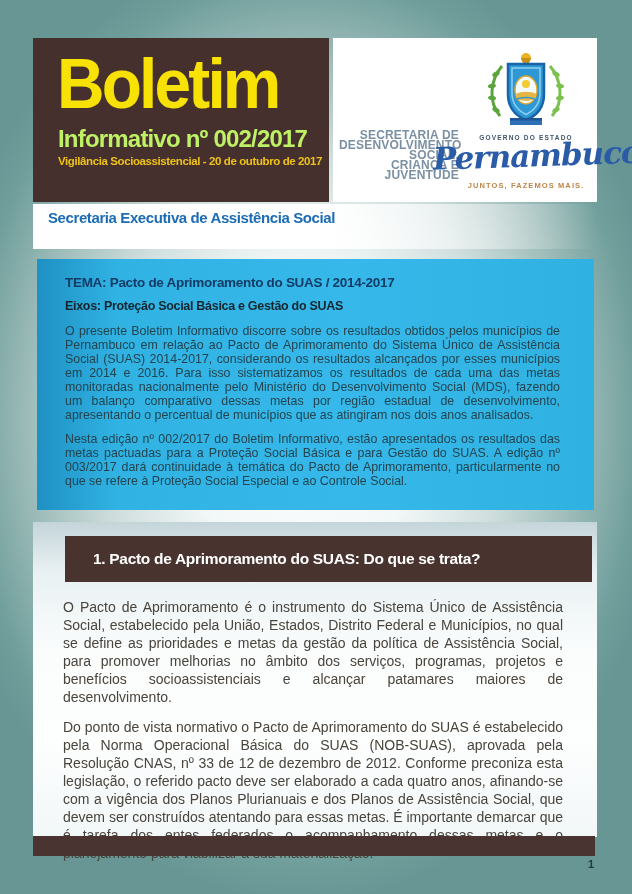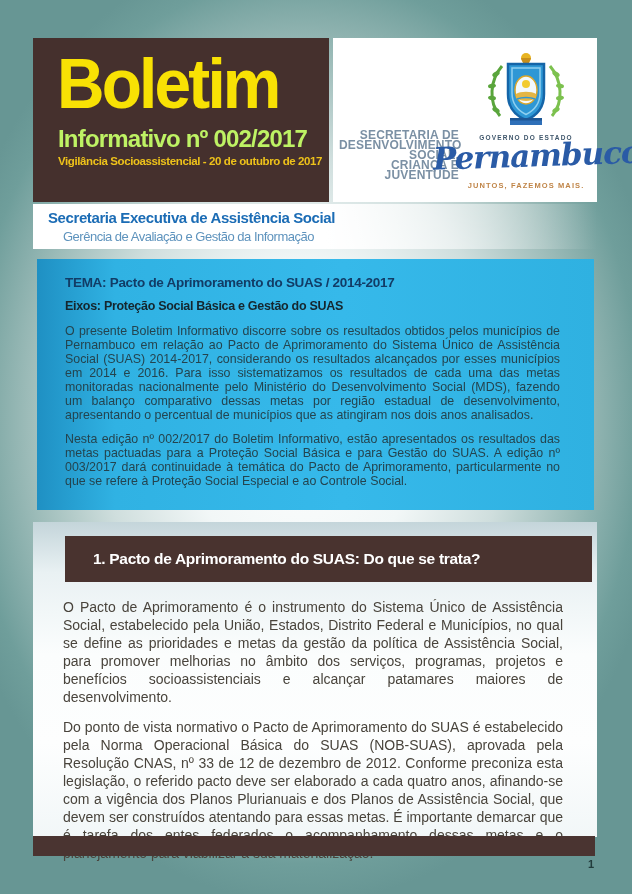--- a/index.html
+++ b/index.html
@@ -139,21 +139,20 @@
         <path d="M30,68 L62,68 L62,70.5 L30,70.5 Z" fill="#1d5694"></path>
       </svg>
     </div>
     <div class="gov-label">GOVERNO DO ESTADO</div>
     <div class="state-word">Pernambuco</div>
     <div class="motto">JUNTOS, FAZEMOS MAIS.</div>
   </div>
 
   <div class="dept">
     <div class="d-title">Secretaria Executiva de Assistência Social</div>
-    <div class="d-sub">Gerência de Avaliação e Gestão da Informação</div>
   </div>
 
   <div class="themebox">
     <div class="t-title">TEMA: Pacto de Aprimoramento do SUAS / 2014-2017</div>
     <div class="t-eixos">Eixos: Proteção Social Básica e Gestão do SUAS</div>
     <p>O presente Boletim Informativo discorre sobre os resultados obtidos pelos municípios de Pernambuco em relação ao Pacto de Aprimoramento do Sistema Único de Assistência Social (SUAS) 2014-2017, considerando os resultados alcançados por esses municípios em 2014 e 2016. Para isso sistematizamos os resultados de cada uma das metas monitoradas nacionalmente pelo Ministério do Desenvolvimento Social (MDS), fazendo um balanço comparativo dessas metas por região estadual de desenvolvimento, apresentando o percentual de municípios que as atingiram nos dois anos analisados.</p>
     <p>Nesta edição nº 002/2017 do Boletim Informativo, estão apresentados os resultados das metas pactuadas para a Proteção Social Básica e para Gestão do SUAS. A edição nº 003/2017 dará continuidade à temática do Pacto de Aprimoramento, particularmente no que se refere à Proteção Social Especial e ao Controle Social.</p>
   </div>
 
   <div class="panel">

